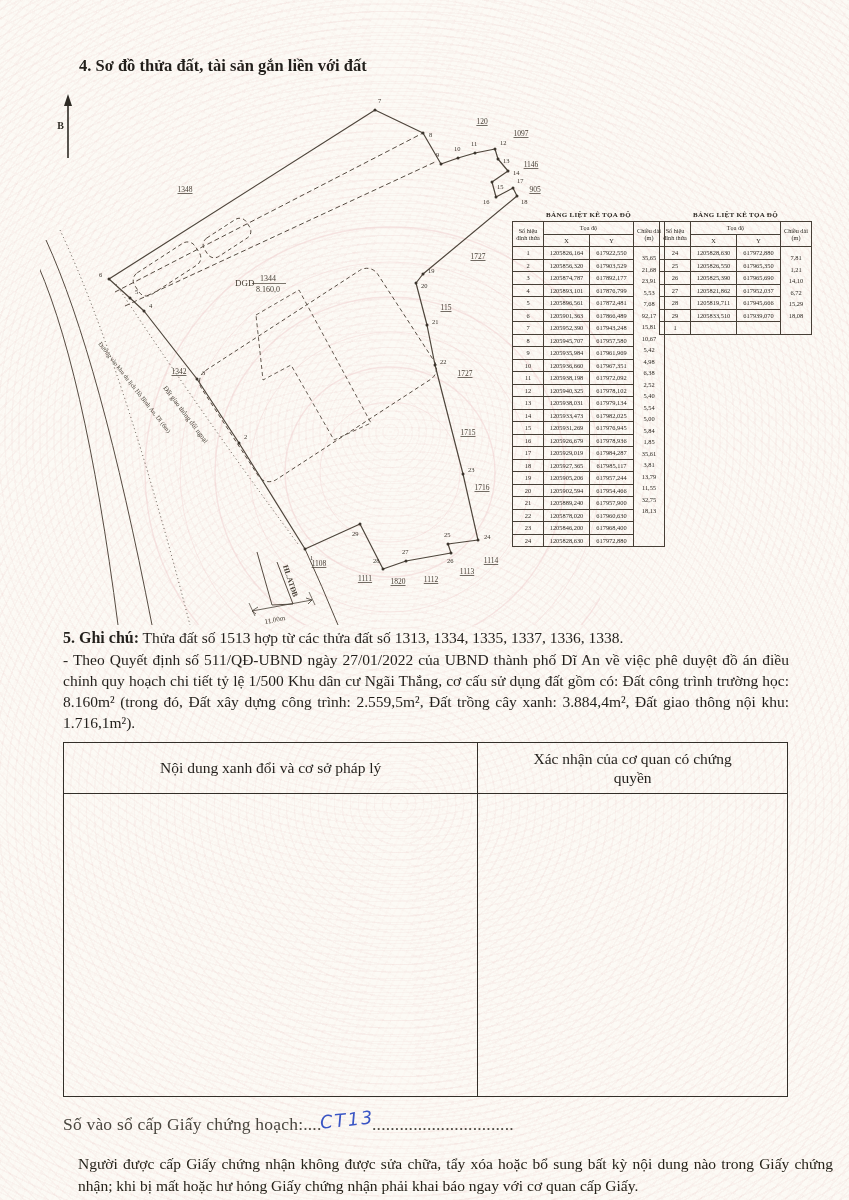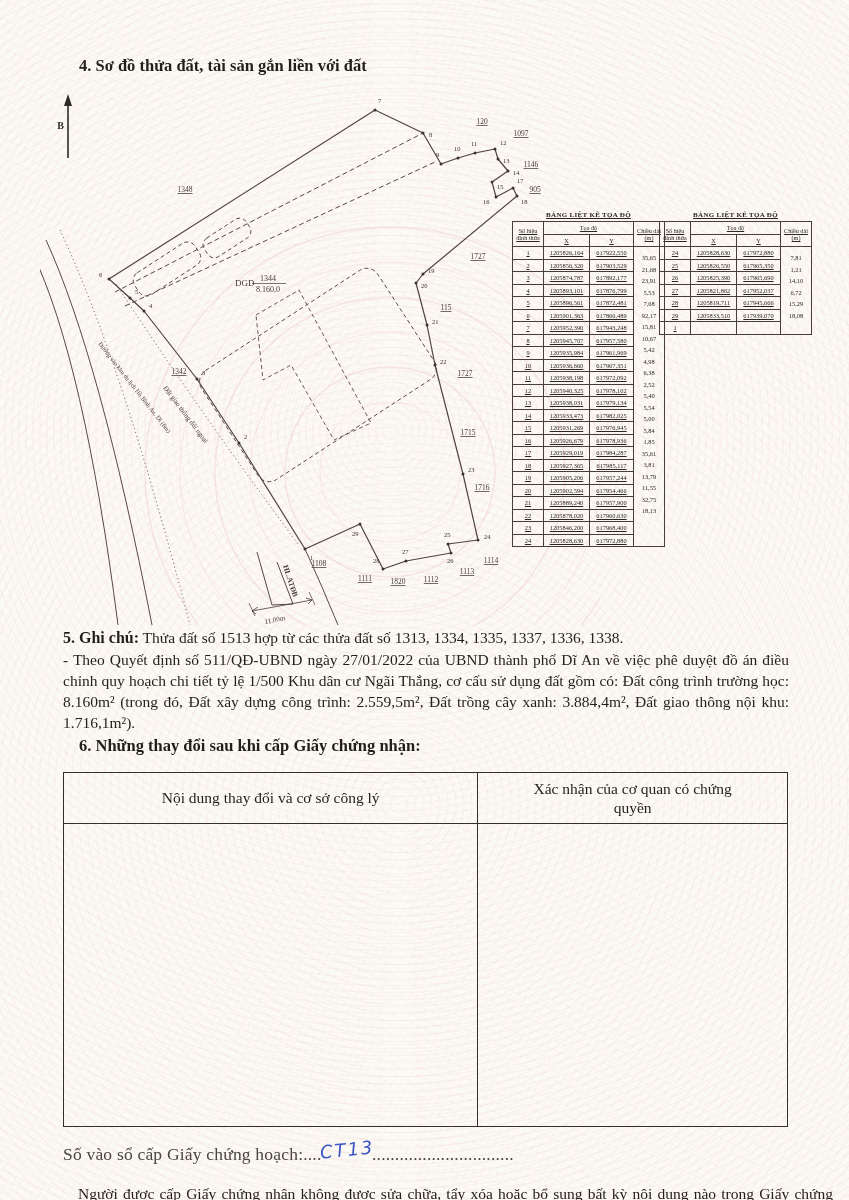--- a/index.html
+++ b/index.html
@@ -10,21 +10,21 @@
       repeating-radial-gradient(circle at 46% 36%, rgba(216,150,150,.07) 0 1.5px, rgba(216,150,150,0) 1.5px 7px),
       repeating-radial-gradient(circle at 47% 67%, rgba(216,150,150,.07) 0 1.5px, rgba(216,150,150,0) 1.5px 8px),
       repeating-linear-gradient(115deg, rgba(228,168,168,.045) 0 2px, rgba(228,168,168,0) 2px 7px),
       repeating-linear-gradient(25deg, rgba(228,168,168,.035) 0 2px, rgba(228,168,168,0) 2px 9px);}
   .content{position:relative;padding:40px 60px 0 63px;}
   .sec-title{font-size:16.5px;font-weight:bold;margin:16px;}
   
   .map-wrap{position:relative;left:-23px;width:812px;height:533px;}
   .map-wrap svg{position:absolute;left:0;top:0;}
   
-  .ct{position:absolute;font-family:"Liberation Serif",serif;color:#2b2620;text-decoration:underline;}
+  .ct{position:absolute;font-family:"Liberation Serif",serif;color:#2b2620;}
   .ct-title{font-size:7px;font-weight:bold;text-align:center;letter-spacing:.3px;margin-bottom:2px;white-space:nowrap;}
   .ct table{border-collapse:collapse;table-layout:fixed;}
   .ct th,.ct td{border:0.7px solid #473f36;font-size:6.4px;font-weight:normal;text-align:center;
                 padding:0;line-height:1.15;height:11.5px;overflow:hidden;}
   .ct th{font-size:6.2px;}
   .ct td.vtx{width:30px;}
   .ct td.cx{width:45px;}
   .ct td.cy{width:43px;}
   .ct .lencell{width:30px;position:relative;vertical-align:top;}
   .ct .lenv{position:absolute;left:0;right:0;text-align:center;font-size:6.4px;}
@@ -390,26 +390,25 @@
               </tr>
             </tbody>
           </table>
         </div>
     </div>
 
     <p class="notes"><b>5. Ghi chú:</b><span> Thửa đất số 1513 hợp từ các thửa đất số 1313, 1334, 1335, 1337, 1336, 1338.</span><br>
       <span> - Theo Quyết định số 511/QĐ-UBND ngày 27/01/2022 của UBND thành phố Dĩ An về việc phê duyệt đồ án điều chỉnh quy hoạch chi tiết tỷ lệ 1/500 Khu dân cư Ngãi Thắng, cơ cấu sử dụng đất gồm có: Đất công trình trường học: 8.160m² (trong đó, Đất xây dựng công trình: 2.559,5m², Đất trồng cây xanh: 3.884,4m², Đất giao thông nội khu: 1.716,1m²).</span>
     </p>
 
-    <p class="sec-title sec6">6. Những thay đổi sau khi cấp Giấy chứng nhận:</p>
 
     <table class="changes">
       <thead>
         <tr>
-          <th class="c-left">Nội dung thay đổi và cơ sở công lý</th>
+          <th class="c-left">Nội dung xanh đổi và cơ sở pháp lý</th>
           <th class="c-right">Xác nhận của cơ quan có chứng quyền</th>
         </tr>
       </thead>
       <tbody>
         <tr>
           <td></td>
           <td></td>
         </tr>
       </tbody>
     </table>

